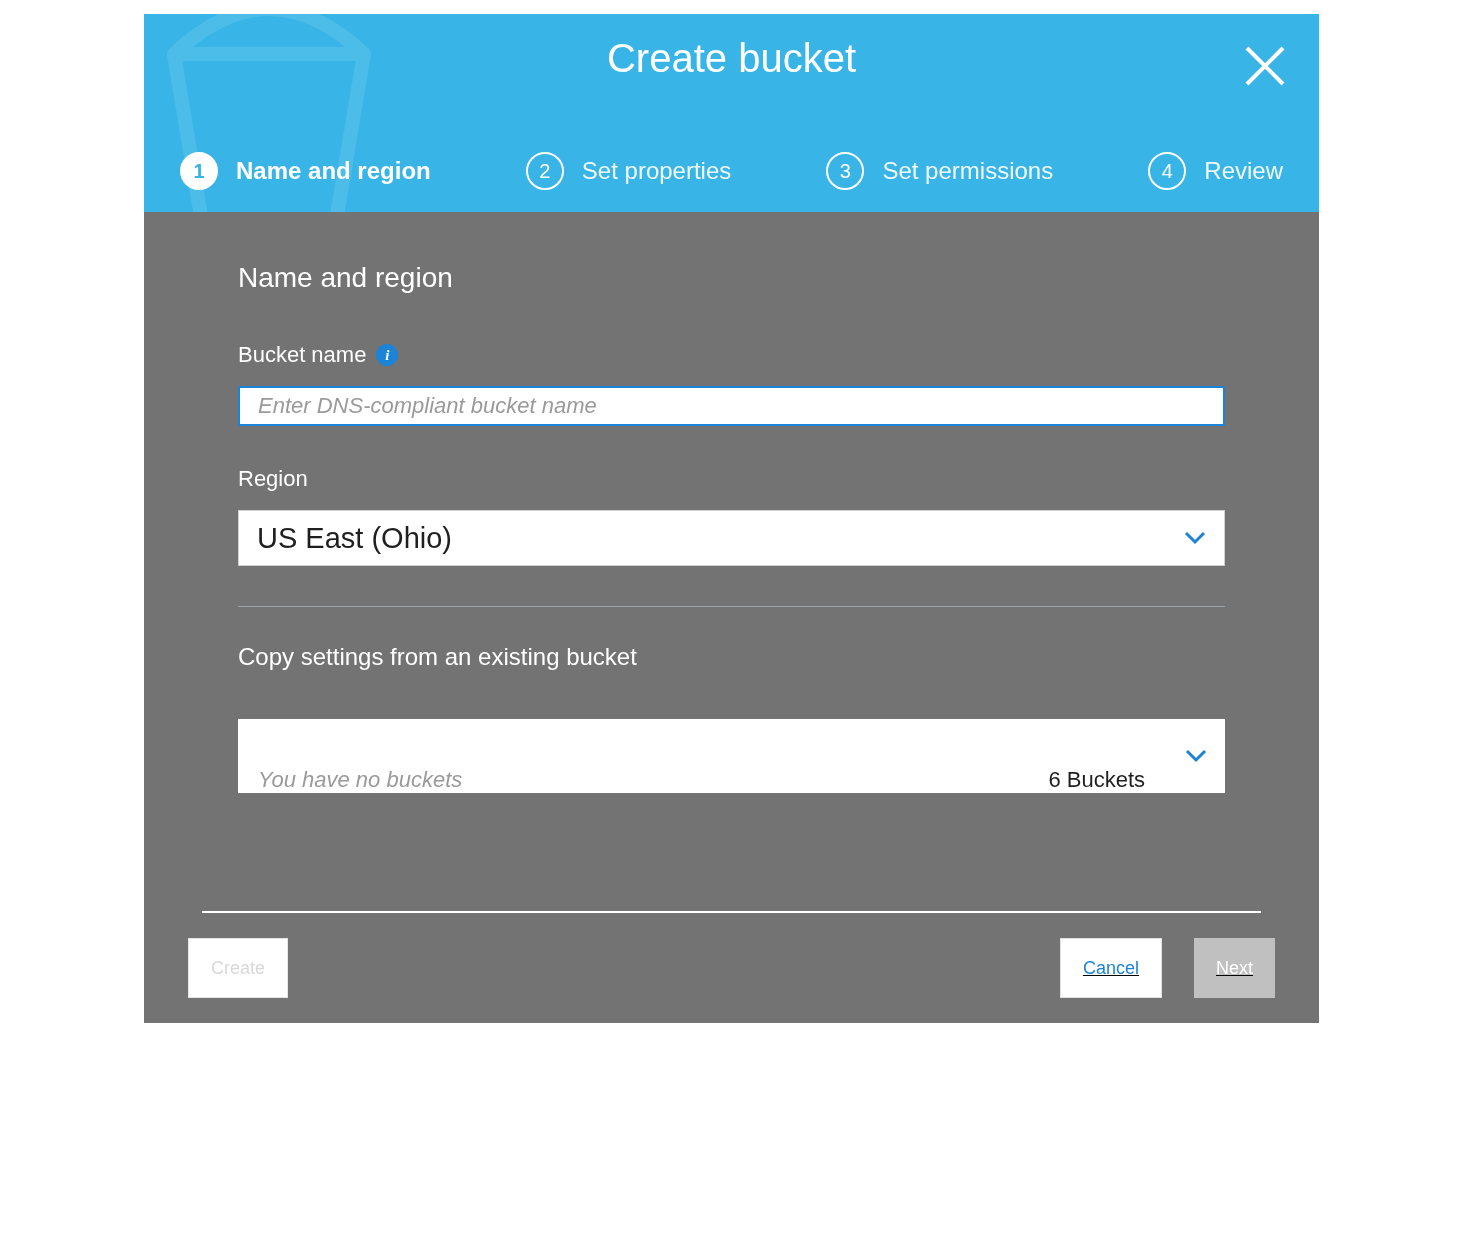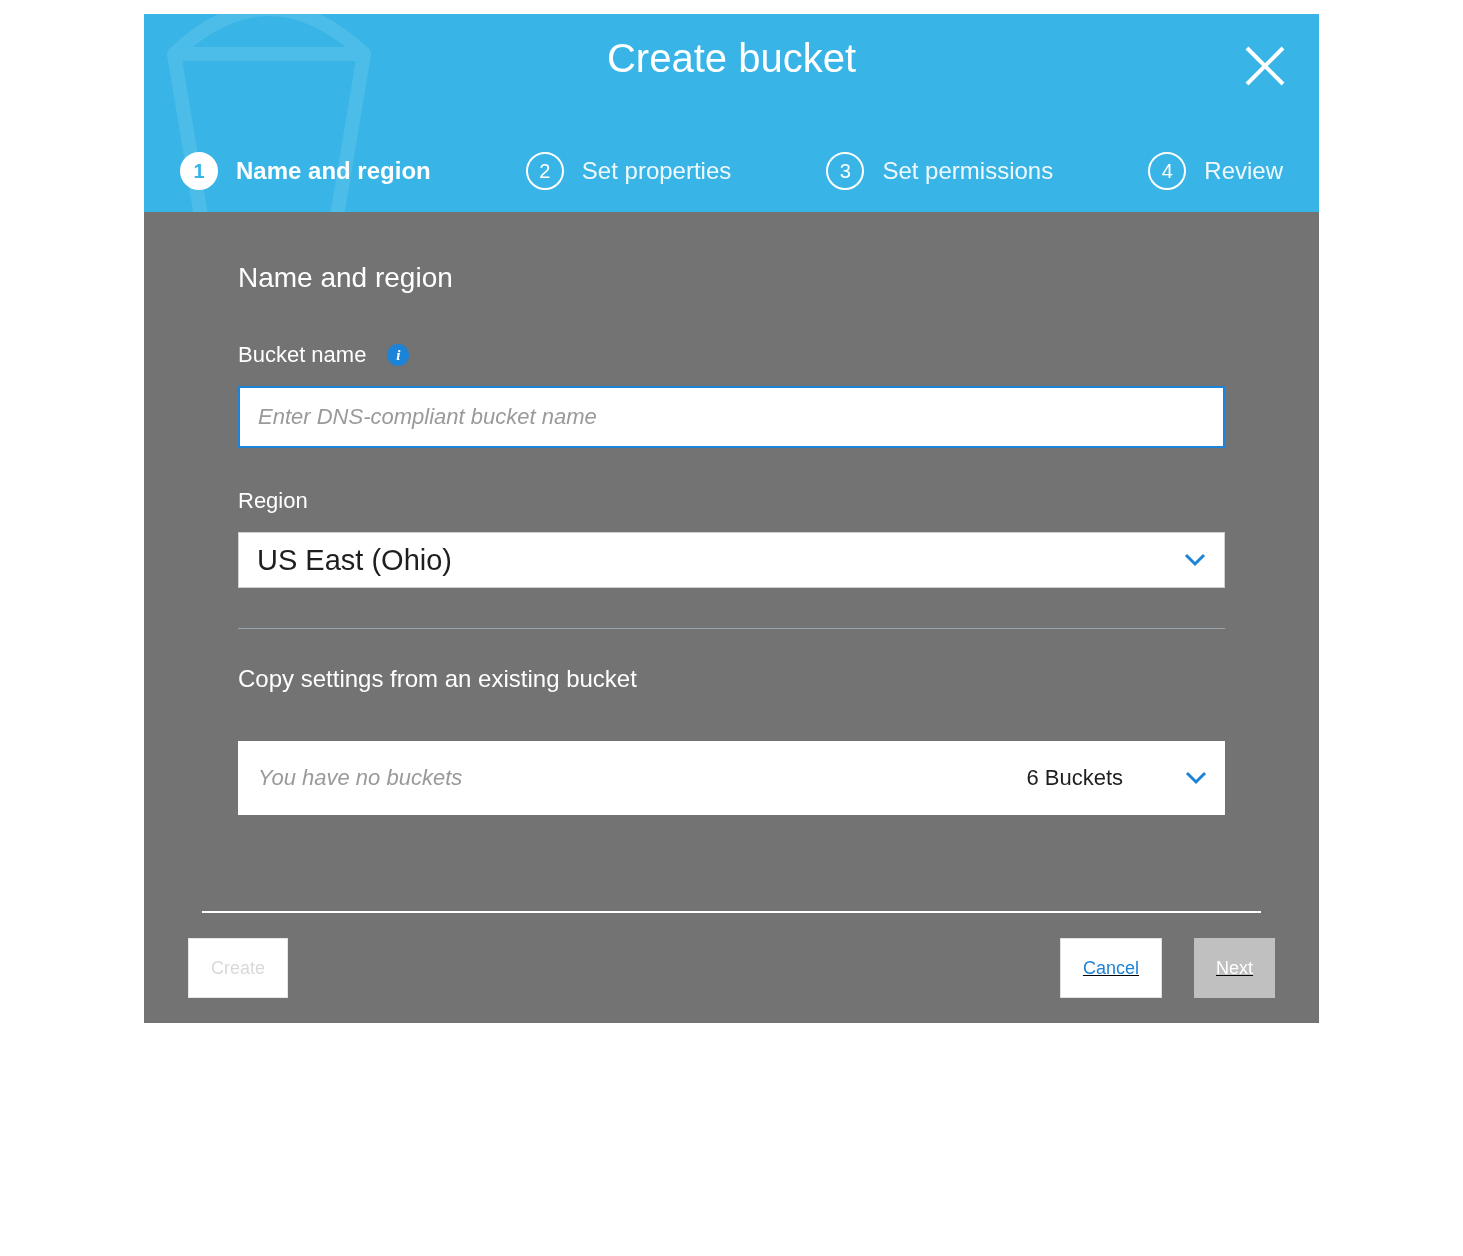--- a/index.html
+++ b/index.html
@@ -114,41 +114,41 @@
     margin-bottom: 48px;
   }
   .field-block {
     margin-bottom: 40px;
   }
   .field-label {
     font-size: 22px;
     font-weight: 400;
     display: flex;
     align-items: center;
-    gap: 21px;
+    gap: 10px;
     margin-bottom: 18px;
   }
   .info-badge {
     width: 22px;
     height: 22px;
     border-radius: 50%;
     background: #1b83d8;
     display: inline-flex;
     align-items: center;
     justify-content: center;
     font-family: Georgia, serif;
     font-style: italic;
     font-weight: 700;
     font-size: 15px;
     color: #ffffff;
     cursor: pointer;
   }
   .text-input {
     width: 100%;
-    height: 62px;
+    height: 40px;
     box-sizing: border-box;
     border: 2px solid #1b83d8;
     background: #ffffff;
     color: #1f1f1f;
     font-size: 22px;
     font-style: italic;
     padding: 0 18px;
     outline: none;
   }
   .text-input::placeholder {
@@ -189,23 +189,23 @@
     font-weight: 400;
     margin-bottom: 48px;
   }
   .copy-box {
     width: 100%;
     height: 74px;
     box-sizing: border-box;
     background: #ffffff;
     color: #1f1f1f;
     font-size: 22px;
-    padding: 0 92px 0 20px;
-    display: flex;
-    align-items: center;
+    padding: 0 70px 0 20px;
+    display: flex;
+    align-items: flex-end;
     justify-content: space-between;
     position: relative;
     cursor: pointer;
   }
   .copy-placeholder {
     color: #9a9a9a;
     font-style: italic;
   }
   .copy-count {
     color: #1f1f1f;

